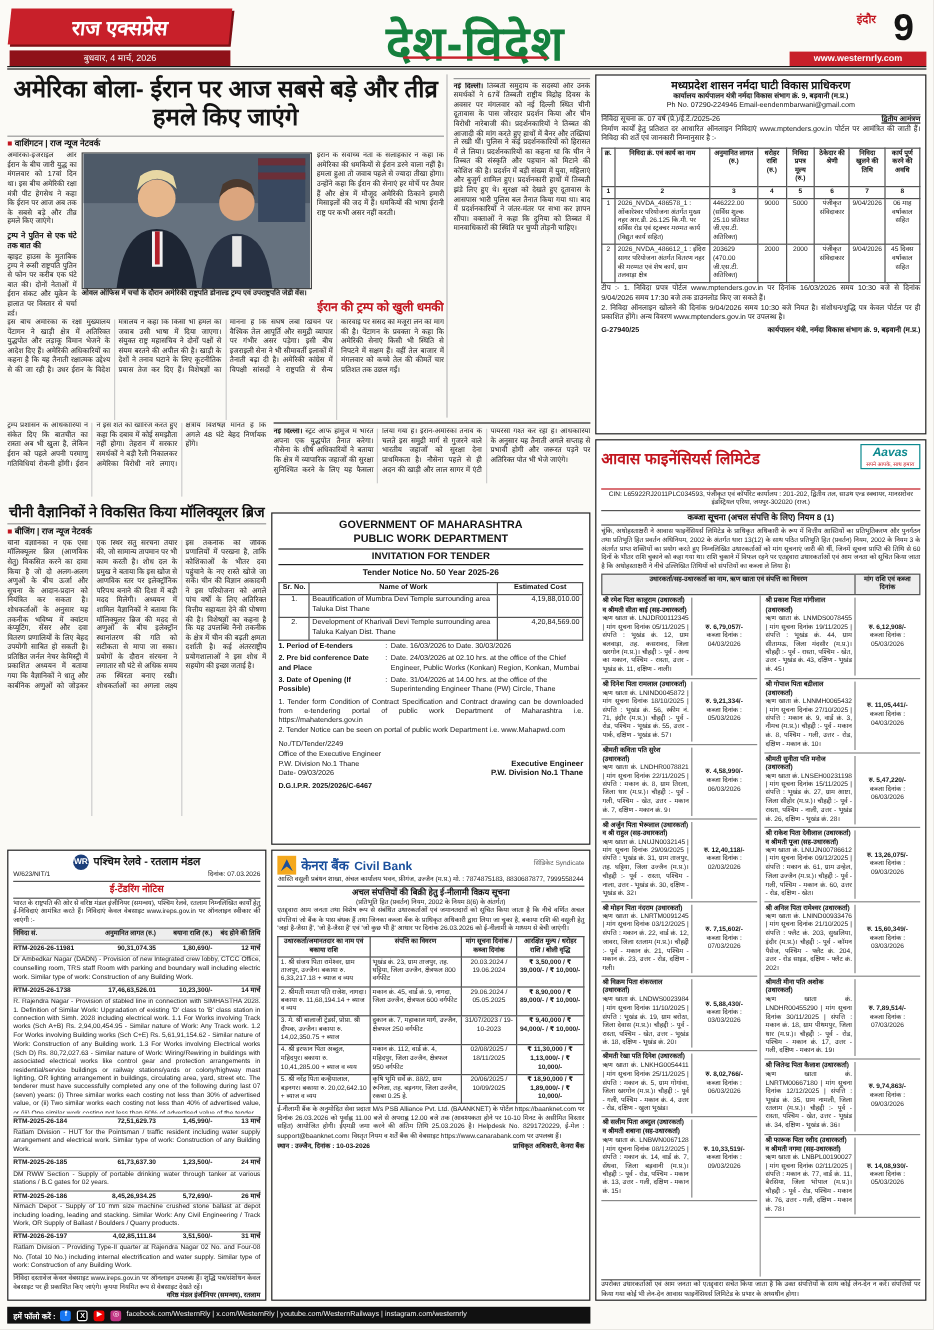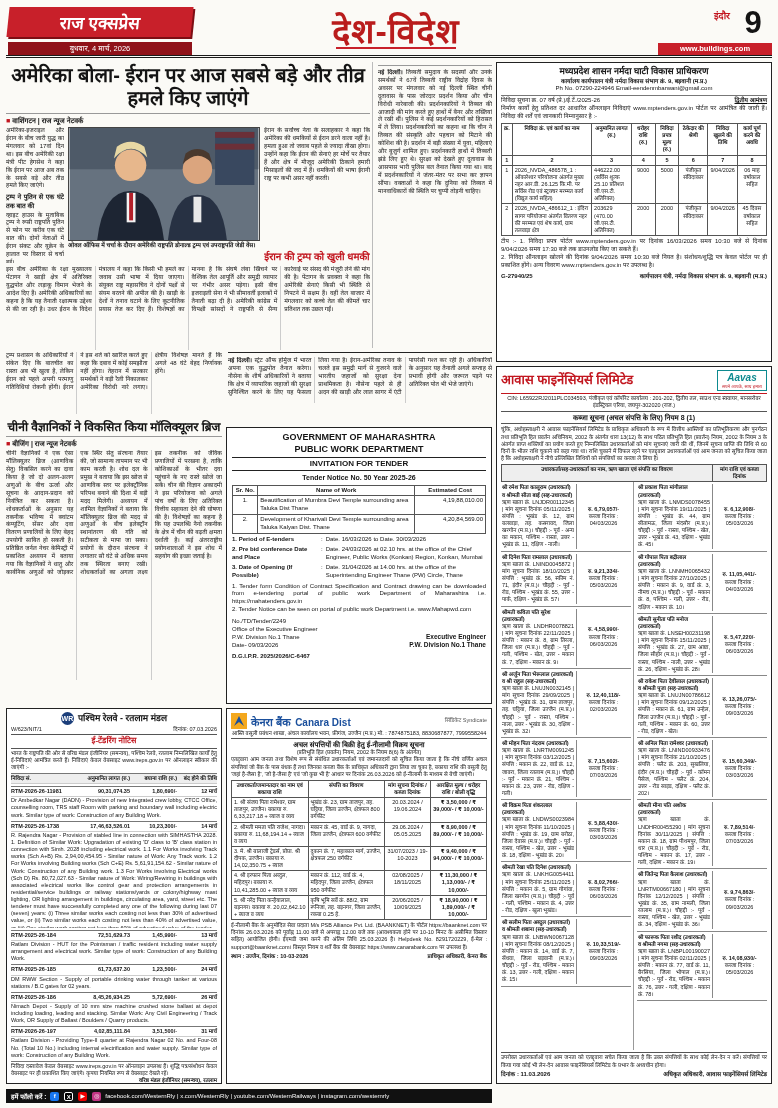--- a/index.html
+++ b/index.html
@@ -35,25 +35,25 @@
 </head>
 <body>
 
 <div id="page">
 
   <div class="abs" style="left:6px;top:5px;width:766px;height:53px;border-bottom:3px double #1a1a1a">
     <div class="abs" style="left:2px;top:2px;width:184px;height:30px;background:#c8202a;transform:skewX(-6deg);display:flex;align-items:center;justify-content:center;box-shadow:2px 2px 0 #7d0e14">
       <span class="b" style="font-size:17px;color:#fff">राज एक्सप्रेस</span>
     </div>
     <div class="abs c" style="left:2px;top:37px;width:184px;height:13px;background:#8f1219;color:#fff;font-size:7.5px;line-height:13px">बुधवार, 4 मार्च, 2026</div>
-    <div class="abs c b" style="left:250px;top:2px;width:280px;font-size:34px;color:#b91c1c;letter-spacing:1px">देश-विदेश</div>
+    <div class="abs c b" style="left:250px;top:2px;width:280px;font-size:40px;color:#15803d;letter-spacing:1px">देश-विदेश</div>
     <div class="abs" style="left:330px;top:42px;width:120px;border-top:2px solid #c8202a"></div>
     <div class="abs b red" style="left:664px;top:4px;width:60px;font-size:9.5px;text-align:right">इंदौर</div>
     <div class="abs b" style="left:728px;top:0;width:38px;font-size:31px;text-align:center">9</div>
-    <div class="abs c" style="left:652px;top:38px;width:114px;height:12px;background:#c8202a;color:#fff;font-size:7.5px;line-height:12px;font-weight:700">www.buildings.com</div>
+    <div class="abs c" style="left:652px;top:38px;width:114px;height:12px;background:#c8202a;color:#fff;font-size:7.5px;line-height:12px;font-weight:700">www.westernrly.com</div>
   </div>
 
   <div class="abs" style="left:6px;top:62px;width:364px;height:288px;overflow:hidden">
     <div class="c b" style="font-size:20px;line-height:1.15;margin-top:2px">अमेरिका बोला- ईरान पर आज सबसे बड़े और तीव्र हमले किए जाएंगे</div>
     <div class="hair" style="margin:3px 0 2px"></div>
     <div class="b t7"><span class="red">■ </span><span>वाशिंगटन | राज न्यूज नेटवर्क</span></div>
     <div style="display:flex;gap:4px;margin-top:2px;height:136px">
       <div class="t6 j" style="width:58px;overflow:hidden">
         <span>अमेरिका-इजराइल और ईरान के बीच जारी युद्ध का मंगलवार को 17वां दिन था। इस बीच अमेरिकी रक्षा मंत्री पीट हेगसेथ ने कहा कि ईरान पर आज अब तक के सबसे बड़े और तीव्र हमले किए जाएंगे।</span>
         <div class="b t65" style="margin:3px 0 1px">ट्रम्प ने पुतिन से एक घंटे तक बात की</div>
@@ -214,21 +214,21 @@
       </div>
       <div class="t65 b r" style="align-self:flex-end">
         <div>Executive Engineer</div>
         <div>P.W. Division No.1 Thane</div>
       </div>
     </div>
     <div class="b t6" style="margin-top:3px">D.G.I.P.R. 2025/2026/C-6467</div>
   </div>
 
   <div class="abs box" style="left:496px;top:366px;width:276px;height:718px;padding:3px 4px">
-    <div style="display:flex;align-items:flex-start;justify-content:space-between;border-bottom:1.5px solid #c2161f;padding-bottom:2px">
+    <div style="display:flex;align-items:flex-end;justify-content:space-between;border-bottom:1.5px solid #c2161f;padding-bottom:16px">
       <div class="b red" style="font-size:13px">आवास फाइनेंसियर्स लिमिटेड</div>
       <div style="border:1px solid #0d8a8f;padding:1px 4px;text-align:center">
         <div class="b" style="font-size:10px;color:#0d8a8f;font-style:italic">Aavas</div>
         <div class="red" style="font-size:4.5px">सपने आपके, साथ हमारा</div>
       </div>
     </div>
     <div class="c t5" style="margin-top:1px">CIN: L65922RJ2011PLC034593, पंजीकृत एवं कॉर्पोरेट कार्यालय : 201-202, द्वितीय तल, साउथ एन्ड स्क्वायर, मानसरोवर इंडस्ट्रियल एरिया, जयपुर-302020 (राज.)</div>
     <div class="c b t7" style="border-top:1px solid #555;border-bottom:1px solid #555;margin:2px 0;padding:1px 0">कब्जा सूचना (अचल संपत्ति के लिए) नियम 8 (1)</div>
     <div class="t5 j">चूंकि, अधोहस्ताक्षरी ने आवास फाइनेंसियर्स लिमिटेड के प्राधिकृत अधिकारी के रूप में वित्तीय आस्तियों का प्रतिभूतिकरण और पुनर्गठन तथा प्रतिभूति हित प्रवर्तन अधिनियम, 2002 के अंतर्गत धारा 13(12) के साथ पठित प्रतिभूति हित (प्रवर्तन) नियम, 2002 के नियम 3 के अंतर्गत प्राप्त शक्तियों का प्रयोग करते हुए निम्नलिखित उधारकर्ताओं को मांग सूचनाएं जारी की थीं, जिनमें सूचना प्राप्ति की तिथि से 60 दिनों के भीतर राशि चुकाने को कहा गया था। राशि चुकाने में विफल रहने पर एतद्द्वारा उधारकर्ताओं एवं आम जनता को सूचित किया जाता है कि अधोहस्ताक्षरी ने नीचे उल्लिखित तिथियों को संपत्तियों का कब्जा ले लिया है।</div>
     <div style="display:flex;border:1px solid #555;background:#eee;margin-top:2px">
@@ -484,21 +484,21 @@
   </div>
 
   <div class="abs box" style="left:226px;top:708px;width:266px;height:376px;padding:3px 4px">
     <div style="display:flex;align-items:center;gap:4px">
       <svg width="16" height="16" viewBox="0 0 16 16">
           <rect width="16" height="16" fill="#f4a81d"></rect>
           <path d="M3 13 L8 3 L13 13 L8 9 Z" fill="#1a4f9c"></path>
         </svg>
       <div>
         <span class="b" style="font-size:11px;color:#1a4f9c">केनरा बैंक</span>
-        <span class="b" style="font-size:10px;color:#1a4f9c">Canara Dist</span>
+        <span class="b" style="font-size:10px;color:#1a4f9c">Civil Bank</span>
       </div>
       <span class="t5" style="margin-left:auto;color:#555">सिंडिकेट Syndicate</span>
     </div>
     <div class="c t5">आस्ति वसूली प्रबंधन शाखा, अंचल कार्यालय भवन, फ्रीगंज, उज्जैन (म.प्र.) मो. : 7874875183, 8830687877, 7999558244</div>
     <div class="c b t7" style="border-top:1px solid #555;margin-top:1px;padding-top:1px">अचल संपत्तियों की बिक्री हेतु ई-नीलामी विक्रय सूचना</div>
     <div class="c t5">(प्रतिभूति हित (प्रवर्तन) नियम, 2002 के नियम 8(6) के अंतर्गत)</div>
     <div class="t5 j">एतद्द्वारा आम जनता तथा विशेष रूप से संबंधित उधारकर्ताओं एवं जमानतदारों को सूचित किया जाता है कि नीचे वर्णित अचल संपत्तियां जो बैंक के पास बंधक हैं तथा जिनका कब्जा बैंक के प्राधिकृत अधिकारी द्वारा लिया जा चुका है, बकाया राशि की वसूली हेतु 'जहां है-जैसा है', 'जो है-जैसा है' एवं 'जो कुछ भी है' आधार पर दिनांक 26.03.2026 को ई-नीलामी के माध्यम से बेची जाएंगी।</div>
     <table class="grid t5" style="margin-top:2px">
       <tbody>
           <tr class="b c">

